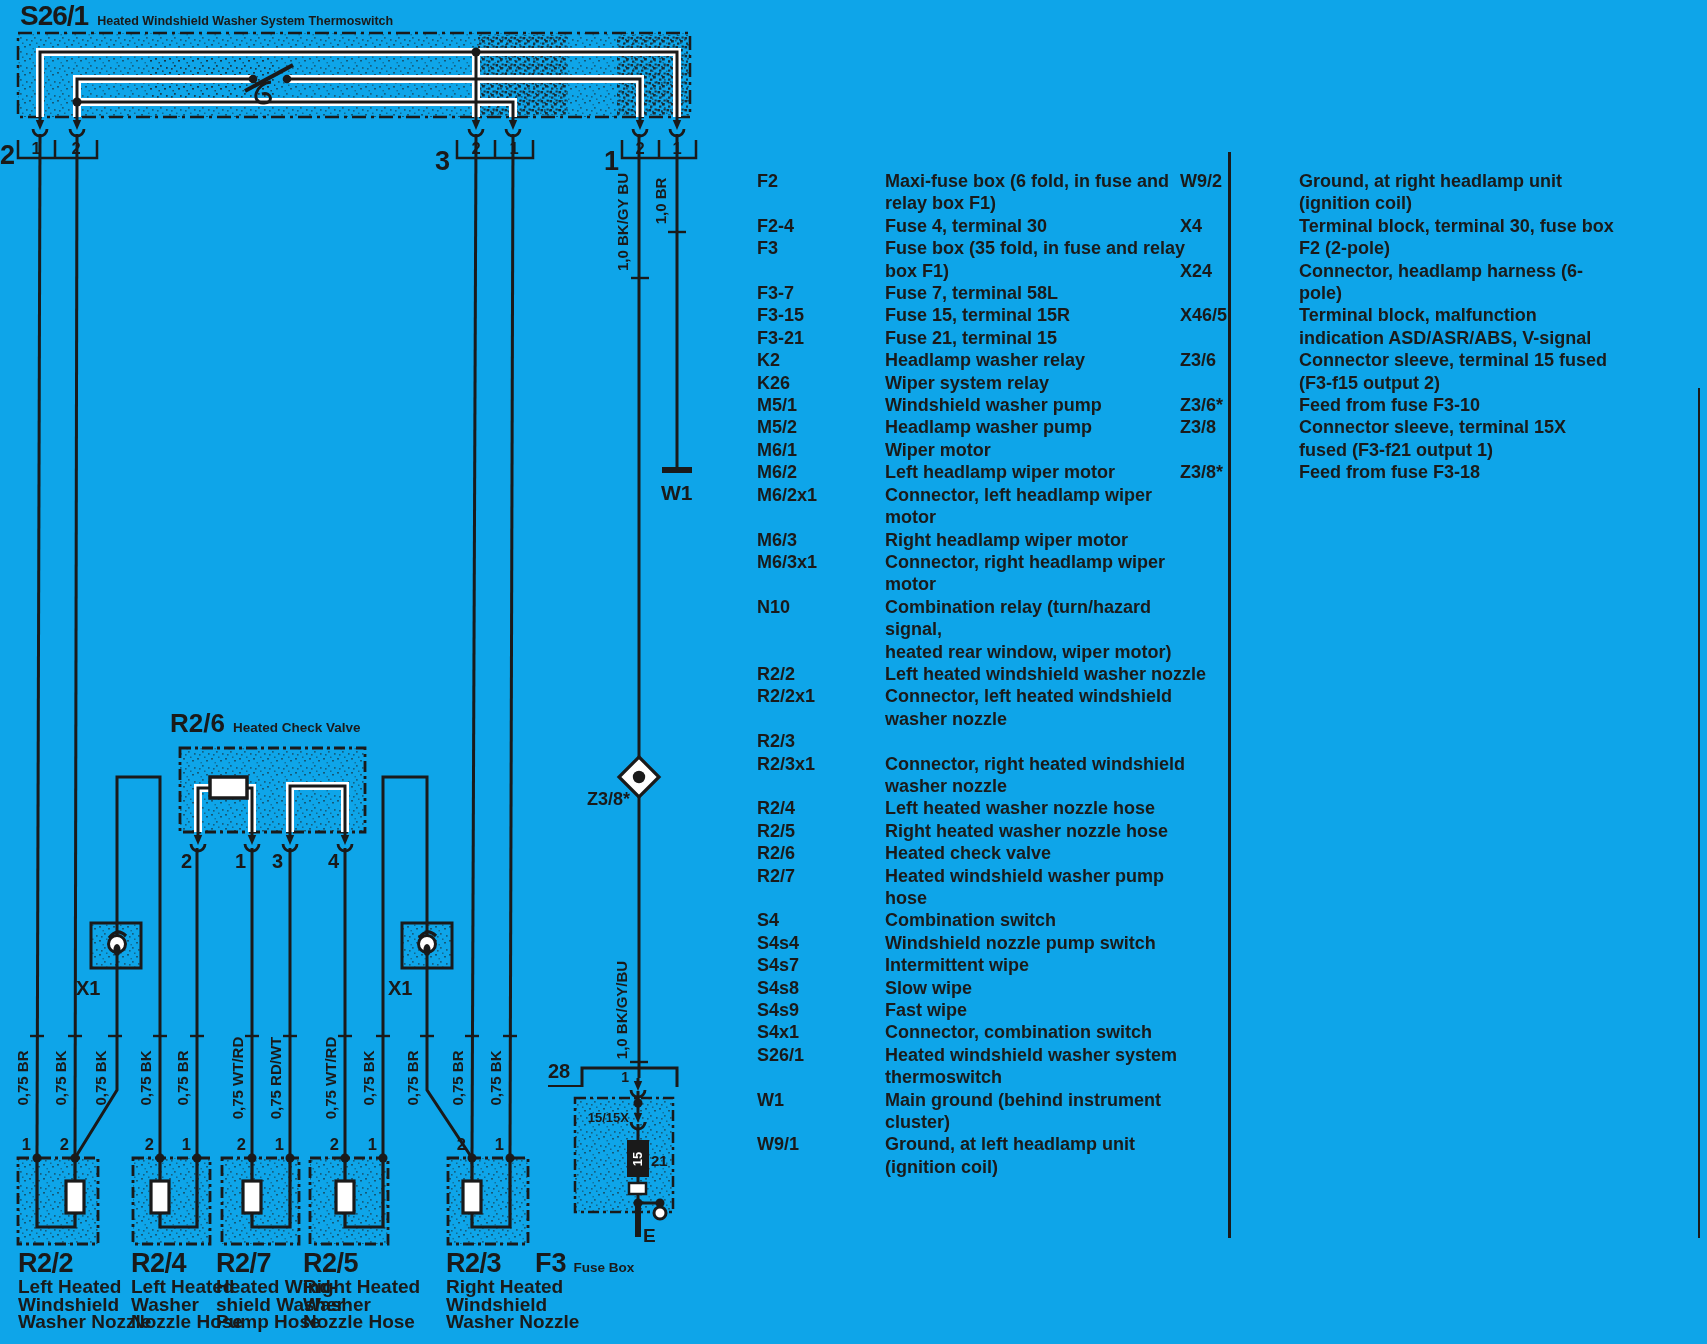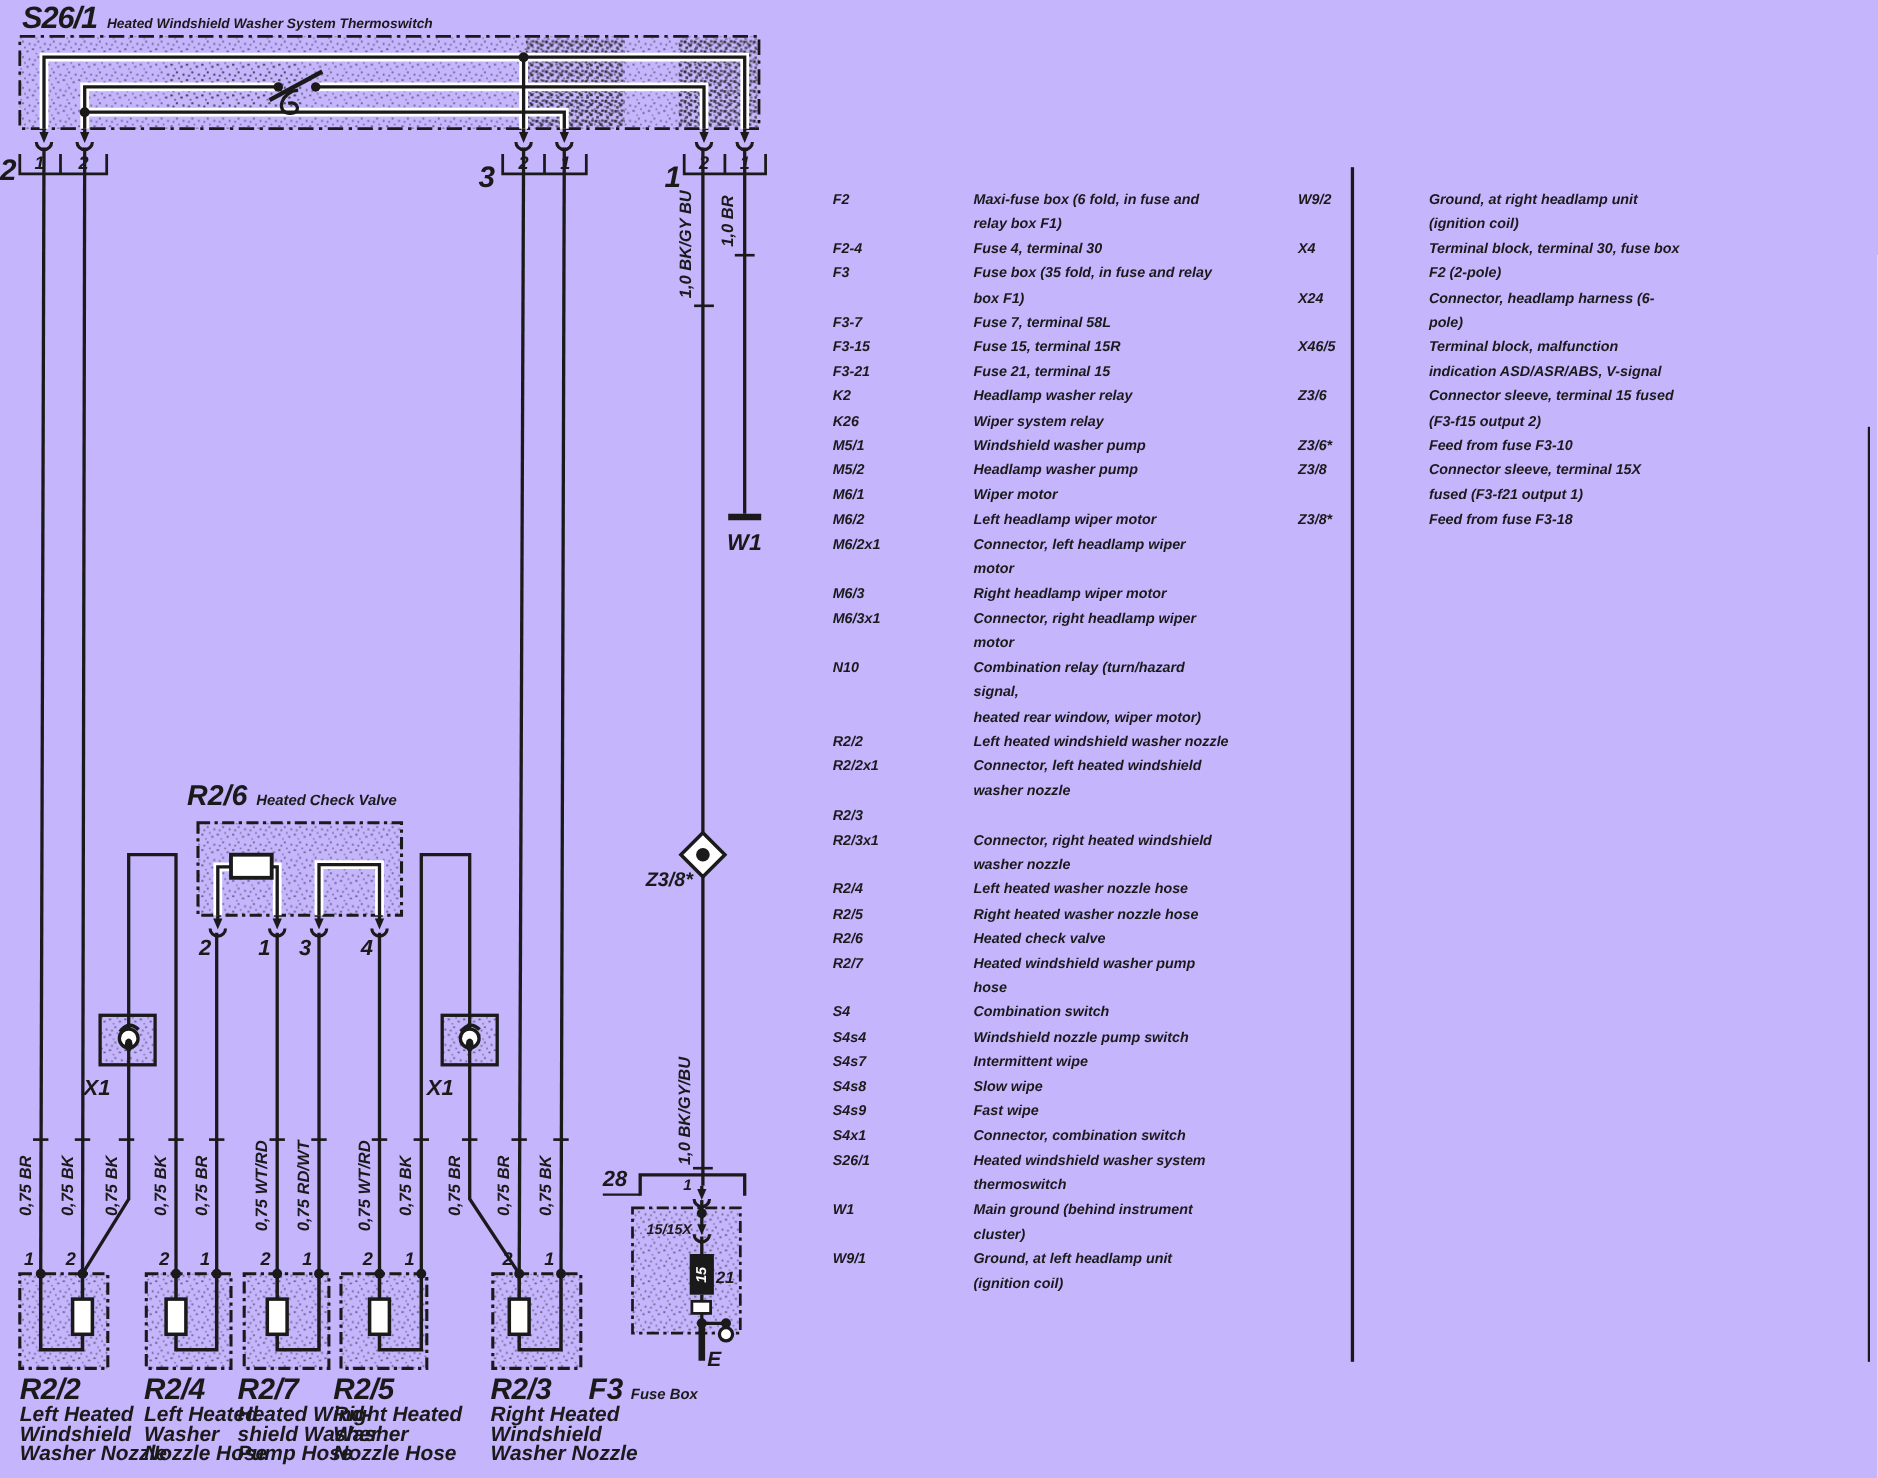--- a/index.html
+++ b/index.html
@@ -1,34 +1,34 @@
 <!DOCTYPE html>
 <html><head>
 <meta charset="utf-8">
 <style>
   html,body{margin:0;padding:0;background:#ffffff;}
-  .canvas{position:relative;width:1707px;height:1344px;background:#c4b5fd;
-    font-family:"Liberation Sans",sans-serif;color:#1a1a1a;overflow:hidden;font-style:italic;}
+  .canvas{position:relative;width:1707px;height:1344px;background:#0ea5e9;
+    font-family:"Liberation Sans",sans-serif;color:#1a1a1a;overflow:hidden;}
   .schematic{position:absolute;left:0;top:0;}
   .s-text{font-weight:bold;fill:#1a1a1a;font-family:"Liberation Sans",sans-serif;}
   .t13{font-size:13px}.t14{font-size:14px}.t15{font-size:15px}.t16{font-size:16.5px}
   .t18{font-size:18px}.t19{font-size:19px}.t20{font-size:20px}.t21{font-size:21px}.t27{font-size:27px}
   .title{position:absolute;left:20px;top:0px;display:flex;align-items:baseline;gap:9px;}
   .title .tcode{font-size:28px;font-weight:bold;letter-spacing:-1px;}
   .title .tname{font-size:12.5px;font-weight:bold;}
   .r26-label{position:absolute;left:170px;top:708px;display:flex;align-items:baseline;gap:8px;}
   .r26-label .ccode{font-size:26px;font-weight:bold;}
   .r26-label .cname{font-size:13.5px;font-weight:bold;}
   .comp-label{position:absolute;top:1248px;}
   .comp-label .ccode{font-size:27px;font-weight:bold;line-height:30px;letter-spacing:-0.5px;}
   .comp-label .cdesc{font-size:19px;font-weight:bold;line-height:17.5px;white-space:pre;}
   .f3-label{position:absolute;left:535px;top:1248px;display:flex;align-items:baseline;gap:7px;}
   .f3-label .ccode{font-size:27px;font-weight:bold;}
   .f3-label .cname{font-size:13.5px;font-weight:bold;text-align:center;}
-  .legend{position:absolute;font-weight:bold;font-size:13px;line-height:22.4px;}
+  .legend{position:absolute;font-weight:bold;font-size:18px;line-height:22.4px;}
   .legend-left{left:757px;top:170px;}
   .legend-right{left:1180px;top:170px;}
   .lrow{display:flex;}
   .lcode{width:98px;flex:none;white-space:pre;}
   .legend-right .lcode{width:89px;}
   .ldesc{white-space:pre;margin-left:30px;}
   .divider{position:absolute;left:1228px;top:152px;width:3px;height:1086px;background:#1a1a1a;}
   .edge-line{position:absolute;left:1698px;top:388px;width:2px;height:850px;background:#1a1a1a;}
 </style>
 </head>

